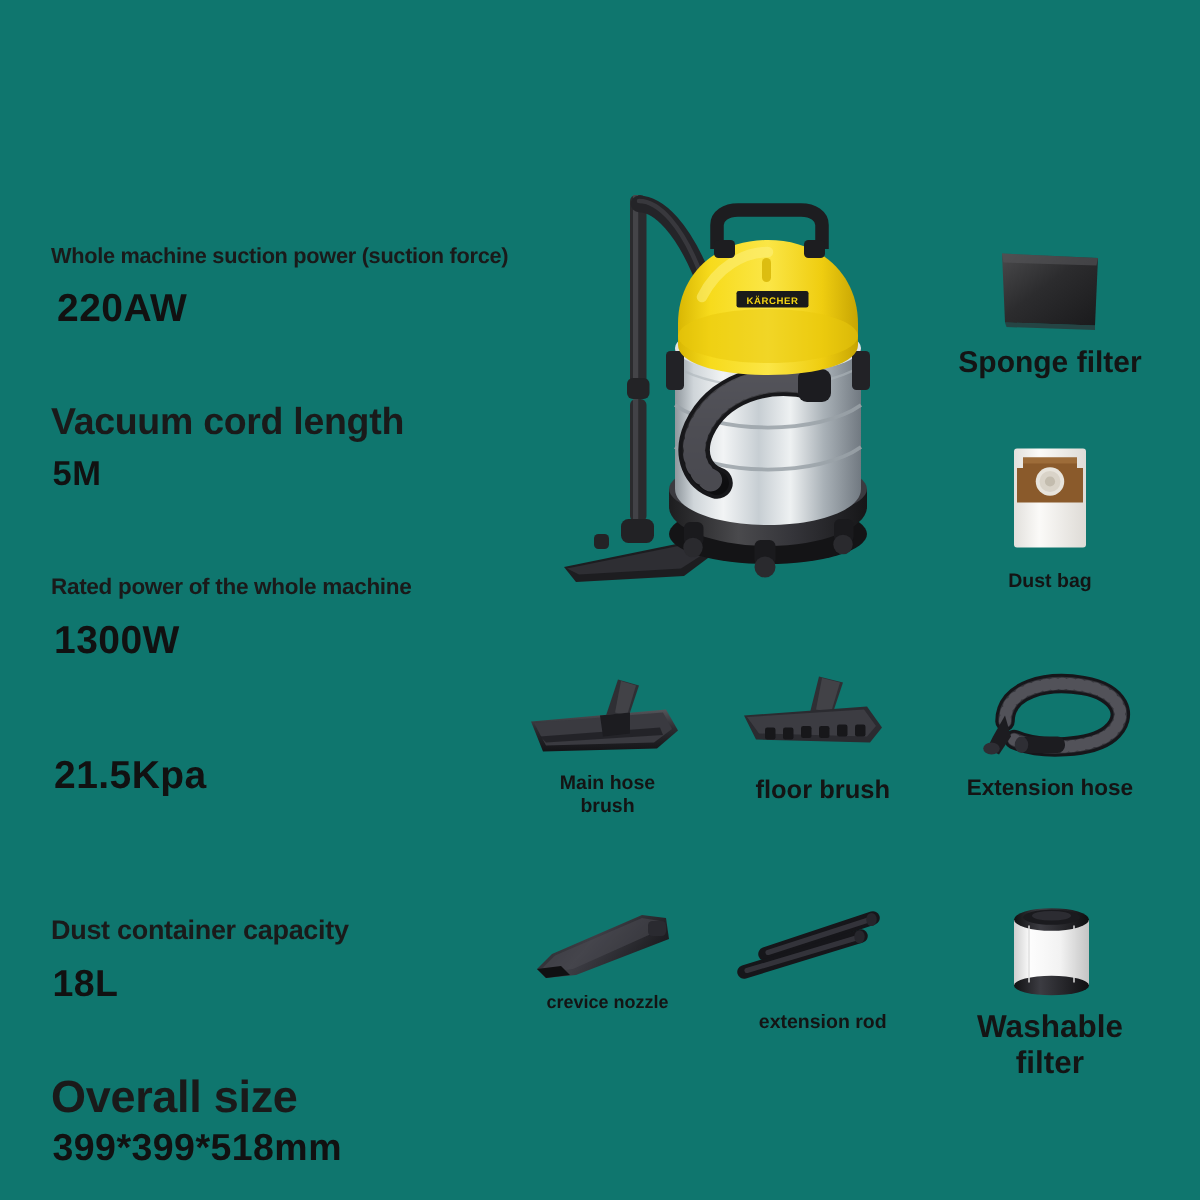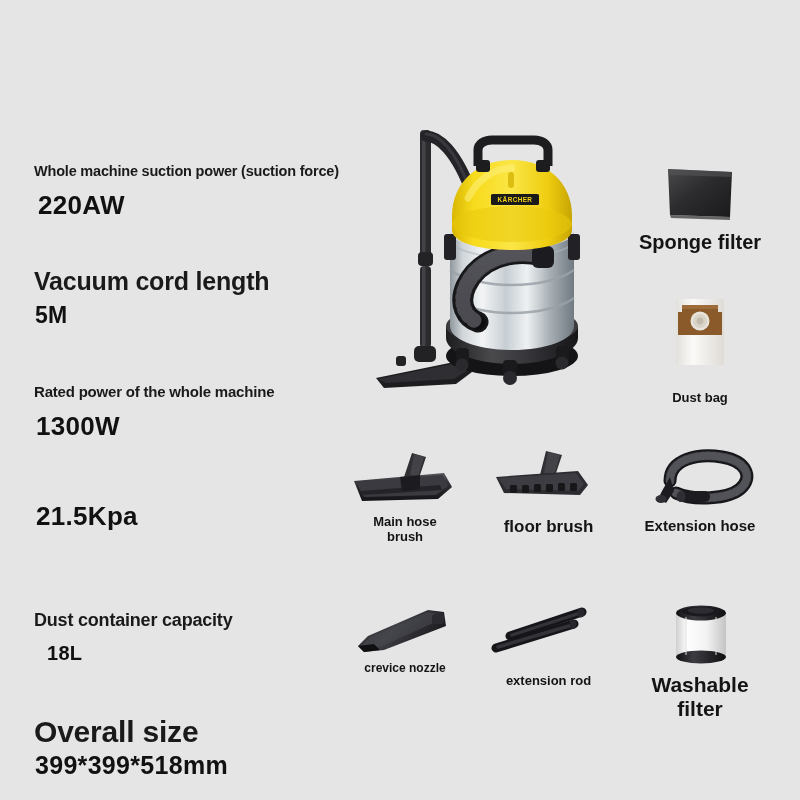--- a/index.html
+++ b/index.html
@@ -5,21 +5,21 @@
 <style>
   * { margin:0; padding:0; box-sizing:border-box; }
   html,body { background:#ffffff; }
   body {
     width:800px; height:800px;
     position:relative;
     font-family:"Liberation Sans", sans-serif;
     color:#111111;
     overflow:hidden;
   }
-  .page { position:absolute; inset:0; background:#e5e5e5; }
+  .page { position:absolute; inset:0; background:#0f766e; }
 
   
   .spec { position:absolute; left:34px; }
   .spec .label { font-weight:700; letter-spacing:-0.2px; color:#1a1a1a; white-space:nowrap; }
   .spec .value { font-weight:700; color:#111; letter-spacing:0.3px; white-space:nowrap; }
 
   .spec-0 { top:163px; }
   .spec-0 .label { font-size:14.5px; }
   .spec-0 .value { font-size:26px; margin-top:11px; margin-left:4px; }
 
@@ -30,21 +30,21 @@
   .spec-2 { top:383px; }
   .spec-2 .label { font-size:15px; }
   .spec-2 .value { font-size:26px; margin-top:11px; margin-left:2px; }
 
   .spec-3 { top:490px; }
   .spec-3 .label { font-size:16px; }
   .spec-3 .value { font-size:26px; margin-top:11px; margin-left:2px; }
 
   .spec-4 { top:610px; }
   .spec-4 .label { font-size:18px; }
-  .spec-4 .value { font-size:20px; margin-top:11px; margin-left:13px; }
+  .spec-4 .value { font-size:25px; margin-top:11px; margin-left:1px; }
 
   .spec-5 { top:715px; }
   .spec-5 .label { font-size:30px; }
   .spec-5 .value { font-size:25px; margin-top:2px; margin-left:1px; }
 
   
   .acc { position:absolute; text-align:center; }
   .acc .art { position:relative; margin:0 auto; }
   .acc .cap { font-weight:700; color:#141414; line-height:1.15; margin-top:6px; }
 
@@ -224,21 +224,21 @@
           </linearGradient>
         </defs>
         <rect x="40" y="4" width="48" height="66" rx="2" fill="url(#bagG)"></rect>
         <path d="M46 10 L82 10 L82 17 L86 17 L86 40 L42 40 L42 17 L46 17 Z" fill="#8a5a2b"></path>
         <path d="M46 10 L82 10 L82 14 L46 14 Z" fill="#a0703c" opacity="0.85"></path>
         <circle cx="64" cy="26" r="9.5" fill="#e8e4dc"></circle>
         <circle cx="64" cy="26" r="7" fill="#d9d3c8"></circle>
         <circle cx="64" cy="26" r="3.4" fill="#c3bcae"></circle>
       </svg>
     </div>
-    <div class="cap" style="font-size:13px; margin-top:24px;">Dust bag</div>
+    <div class="cap" style="font-size:13px; margin-top:13px;">Dust bag</div>
   </div>
 
   <div class="acc" style="left:340px; top:447px; width:130px;">
     <div class="art">
       <svg width="130" height="62" viewBox="0 0 130 62">
         <defs>
           <linearGradient id="brushG" x1="0" y1="0" x2="0" y2="1">
             <stop offset="0" stop-color="#55555a"></stop>
             <stop offset="0.45" stop-color="#2c2c31"></stop>
             <stop offset="1" stop-color="#141417"></stop>

